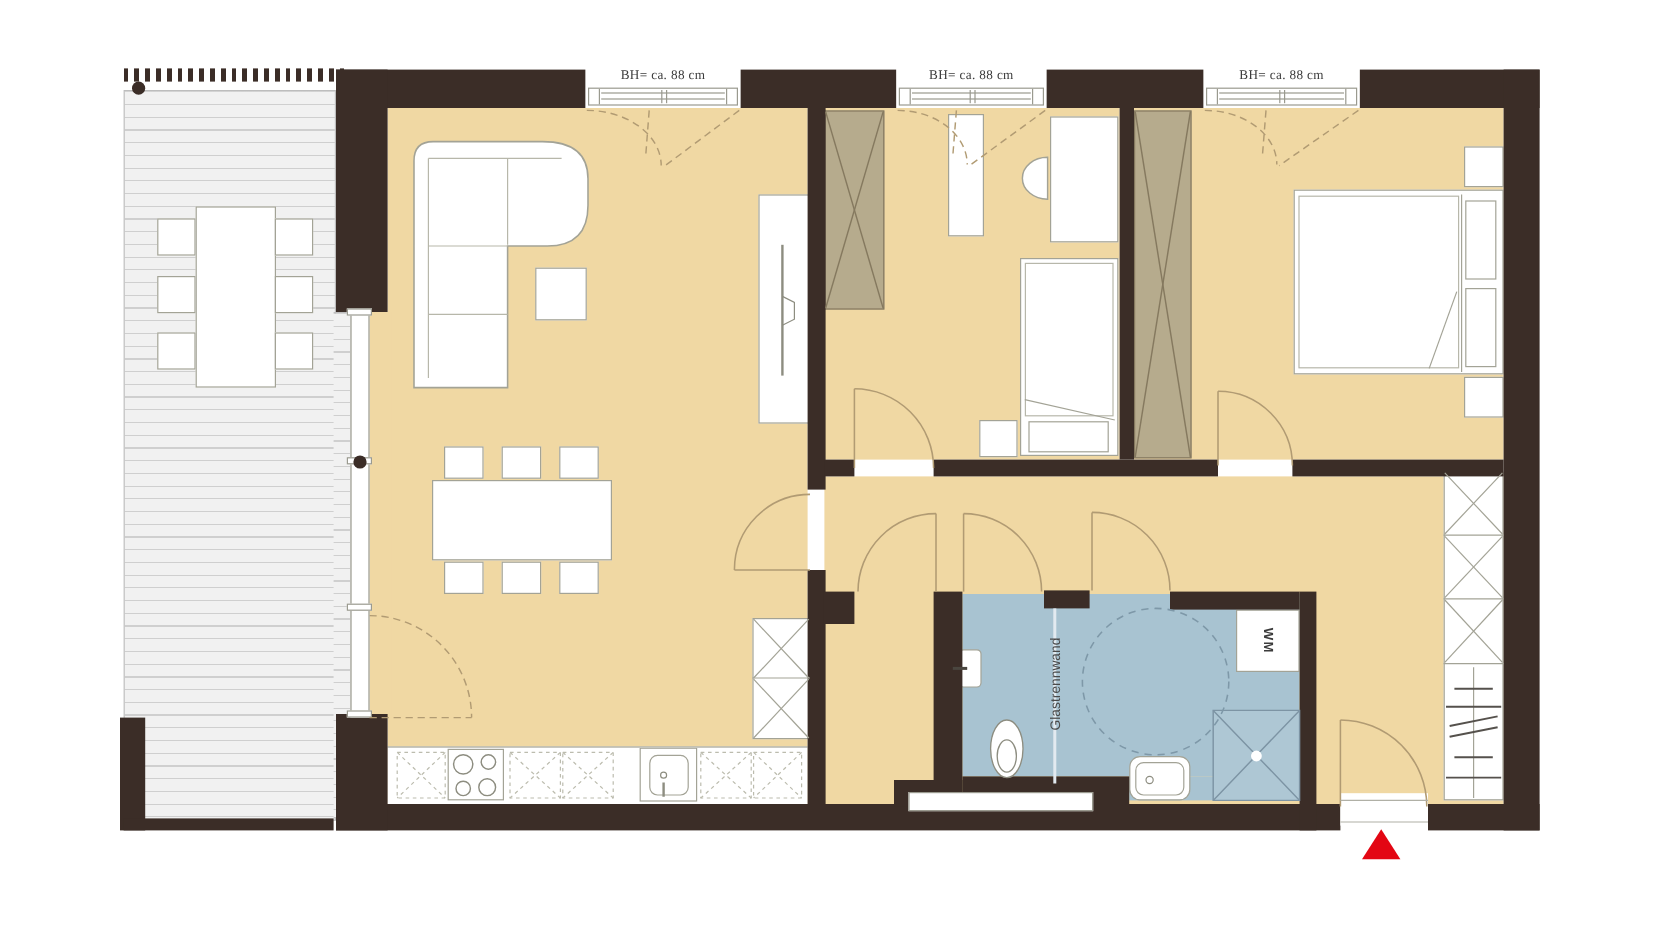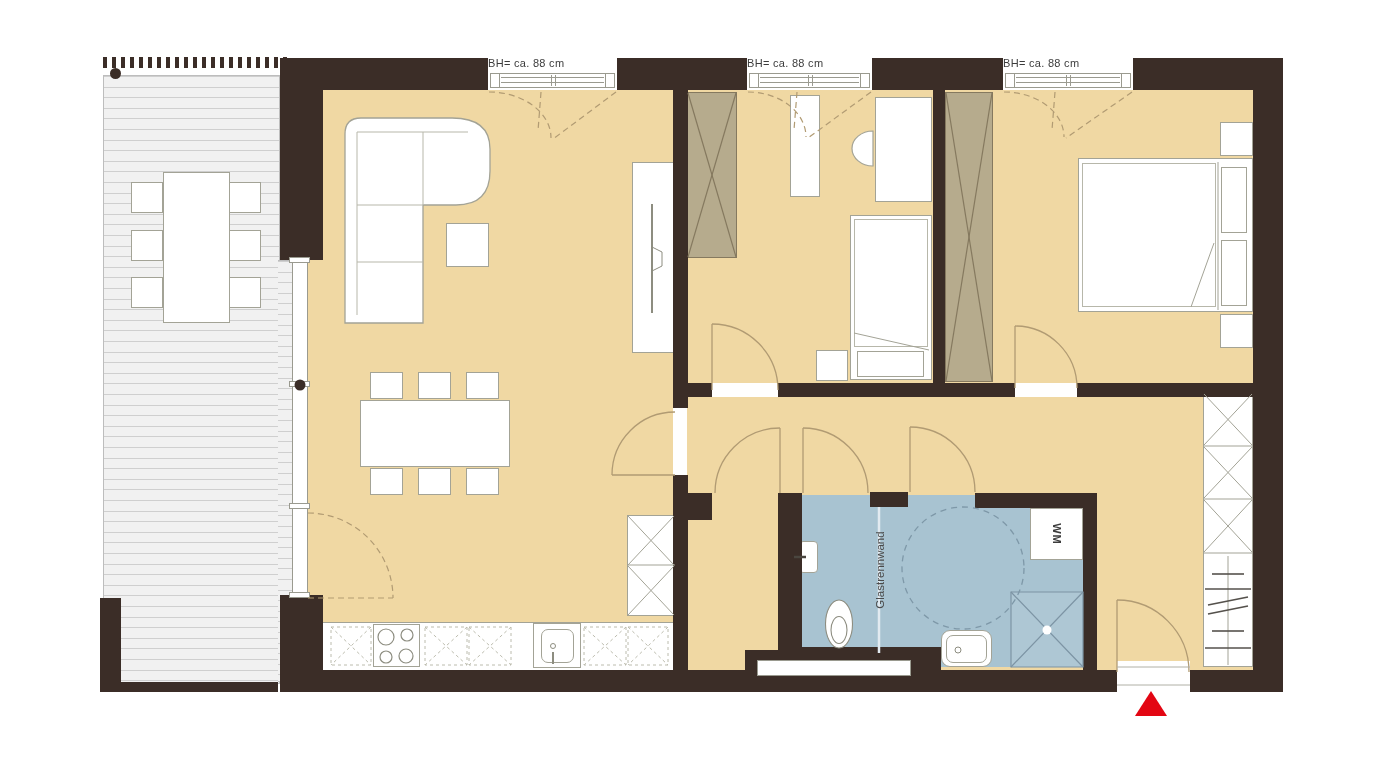--- a/index.html
+++ b/index.html
@@ -15,22 +15,22 @@
   .bathfloor{position:absolute;background:var(--bath);}
   .f{position:absolute;background:#fff;border:1px solid var(--line);box-sizing:border-box;}
   .hatch{position:absolute;background:var(--wd);border:1px solid var(--wdl);box-sizing:border-box;}
   .deck{position:absolute;background:
         repeating-linear-gradient(180deg, var(--deckline) 0 1px, var(--deck) 1px 10.6px);
         border:1px solid #bdbdbd;}
   .ticks{position:absolute;background:
         repeating-linear-gradient(90deg, var(--wall) 0 4px, transparent 4px 9px);}
   .dot{position:absolute;background:var(--wall);border-radius:50%;}
   .window-box{position:absolute;background:#fff;}
-  .win-label{position:absolute;top:1px;left:0;right:0;
-             font-size:11px;color:var(--txt);letter-spacing:0.3px;}
+  .win-label{position:absolute;top:1px;left:0;right:0;text-align:center;
+             font-size:11px;color:var(--txt);letter-spacing:0.3px;font-family:Liberation Serif, serif;}
   .win-frame{position:absolute;left:2px;right:2px;bottom:2px;height:13px;
              border:1px solid var(--frame);background:#fff;}
   .win-frame::before{content:"";position:absolute;left:0;top:0;bottom:0;width:8px;
              border-right:1px solid var(--frame);}
   .win-frame::after{content:"";position:absolute;right:0;top:0;bottom:0;width:8px;
              border-left:1px solid var(--frame);}
   .rail{position:absolute;left:10px;right:10px;top:3px;height:4px;
         border-top:1px solid var(--frame);border-bottom:1px solid var(--frame);}
   .mull{position:absolute;left:calc(50% - 2px);top:1px;bottom:1px;width:3px;
         border-left:1px solid var(--frame);border-right:1px solid var(--frame);}

